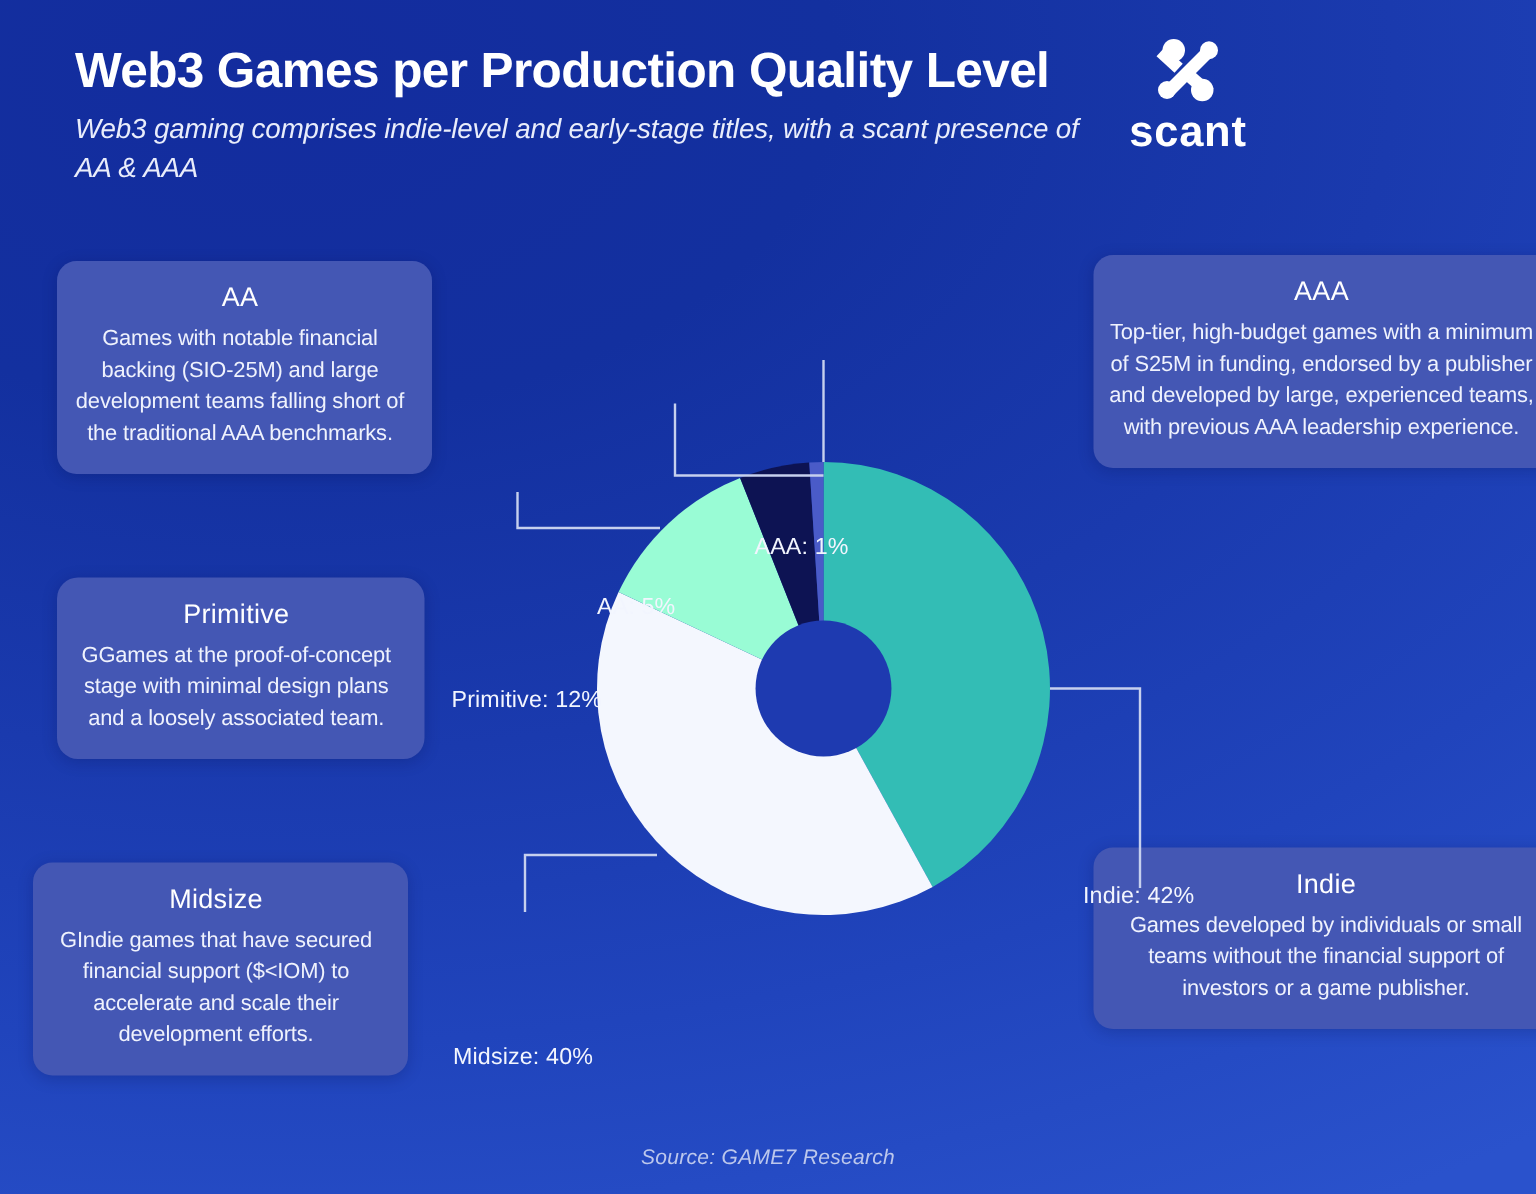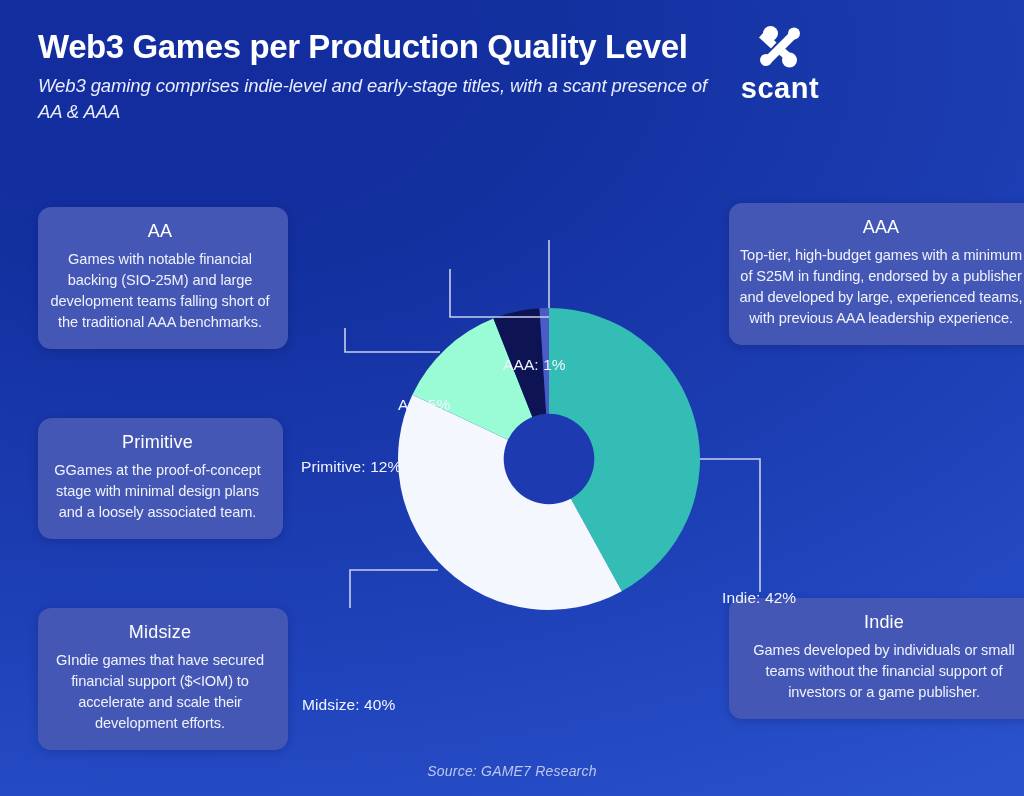--- a/index.html
+++ b/index.html
@@ -15,21 +15,21 @@
     background:
       radial-gradient(ellipse 140% 110% at 18% 6%, #132C9E 0%, #13309F 26%, #1A3AAE 52%, #2044BC 74%, #2A52CC 100%);
     position: relative;
     color: #ffffff;
     -webkit-font-smoothing: antialiased;
   }
 
   
   #header {
     position: absolute;
-    left: 0; top: 0;
+    left: 12px; top: 0;
     width: 864px;
     height: 150px;
   }
 
   #page-title {
     position: absolute;
     left: 38px;
     top: 28px;
     font-size: 33px;
     font-weight: bold;
@@ -72,39 +72,38 @@
   }
 
   
   .info-card {
     position: absolute;
     background: #4457B4;
     border-radius: 13px;
     padding: 14px 14px 16px 8px;
     text-align: center;
     box-shadow: 0 2px 10px rgba(5,15,70,0.22);
-    margin-top: 33px;
   }
   .card-title {
     font-size: 18px;
     font-weight: 400;
     color: #ffffff;
     margin-bottom: 7px;
     letter-spacing: 0.2px;
   }
   .card-body {
     font-size: 14.6px;
     line-height: 21px;
     color: #EFF2FD;
     letter-spacing: -0.1px;
   }
 
   #card-aa       { left: 38px;  top: 174px; width: 250px; }
   #card-primitive{ left: 38px;  top: 385px; width: 245px; border-radius: 14px; }
-  #card-midsize  { left: 38px;  top: 575px; width: 250px; }
+  #card-midsize  { left: 22px;  top: 575px; width: 250px; }
   #card-aaa      { left: 729px; top: 170px; width: 310px; }
   #card-indie    { left: 729px; top: 565px; width: 316px; }
 
   
   #chart-area {
     position: absolute;
     left: 0; top: 140px;
     width: 1024px;
     height: 620px;
   }

